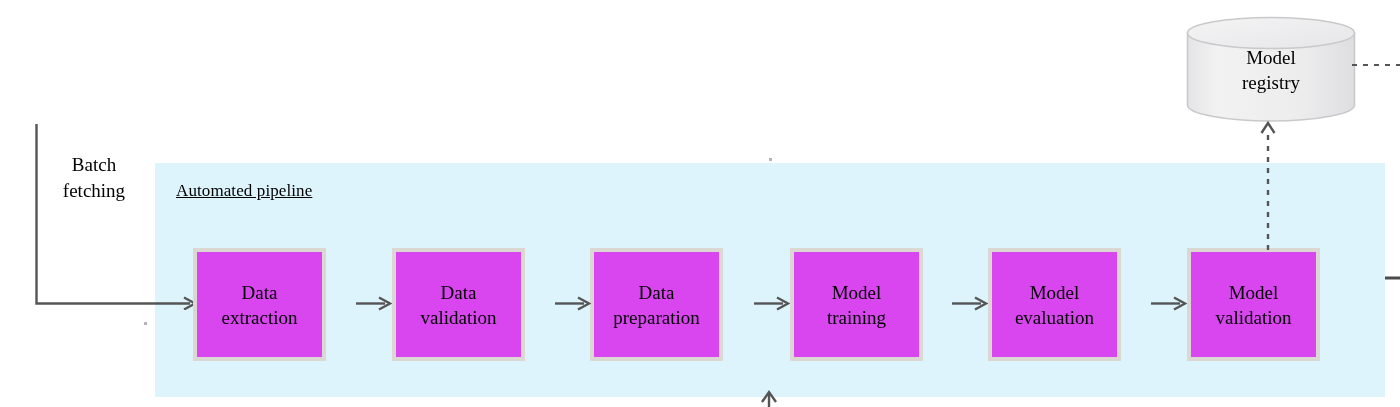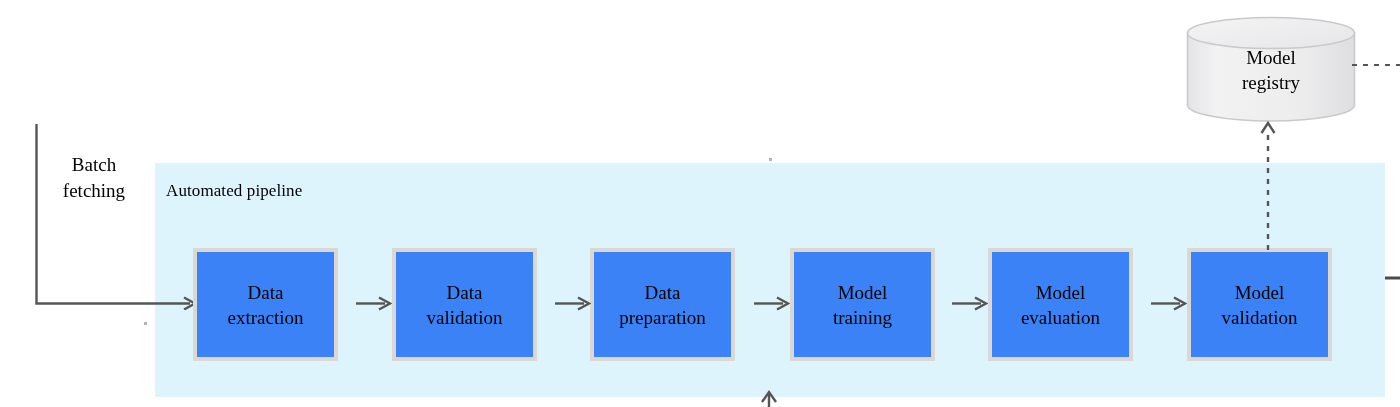--- a/index.html
+++ b/index.html
@@ -21,35 +21,36 @@
   .pipeline-panel {
     position: absolute;
     left: 155px;
     top: 163px;
     width: 1230px;
     height: 234px;
     background: #ddf4fd;
   }
   .pipeline-label {
     position: absolute;
-    left: 166px;
+    left: 176px;
     top: 180px;
     font-size: 17px;
     line-height: 22px;
     letter-spacing: .1px;
     white-space: nowrap;
+    text-decoration: underline;
   }
 
   
   .stage-box {
     position: absolute;
     top: 248px;
-    width: 145px;
+    width: 133px;
     height: 113px;
-    background: #3b82f6;
+    background: #d946ef;
     border: 4px solid #dbd8d4;
     box-sizing: border-box;
     display: flex;
     align-items: center;
     justify-content: center;
     text-align: center;
   }
   .stage-box .stage-label {
     font-size: 19px;
     line-height: 25px;

